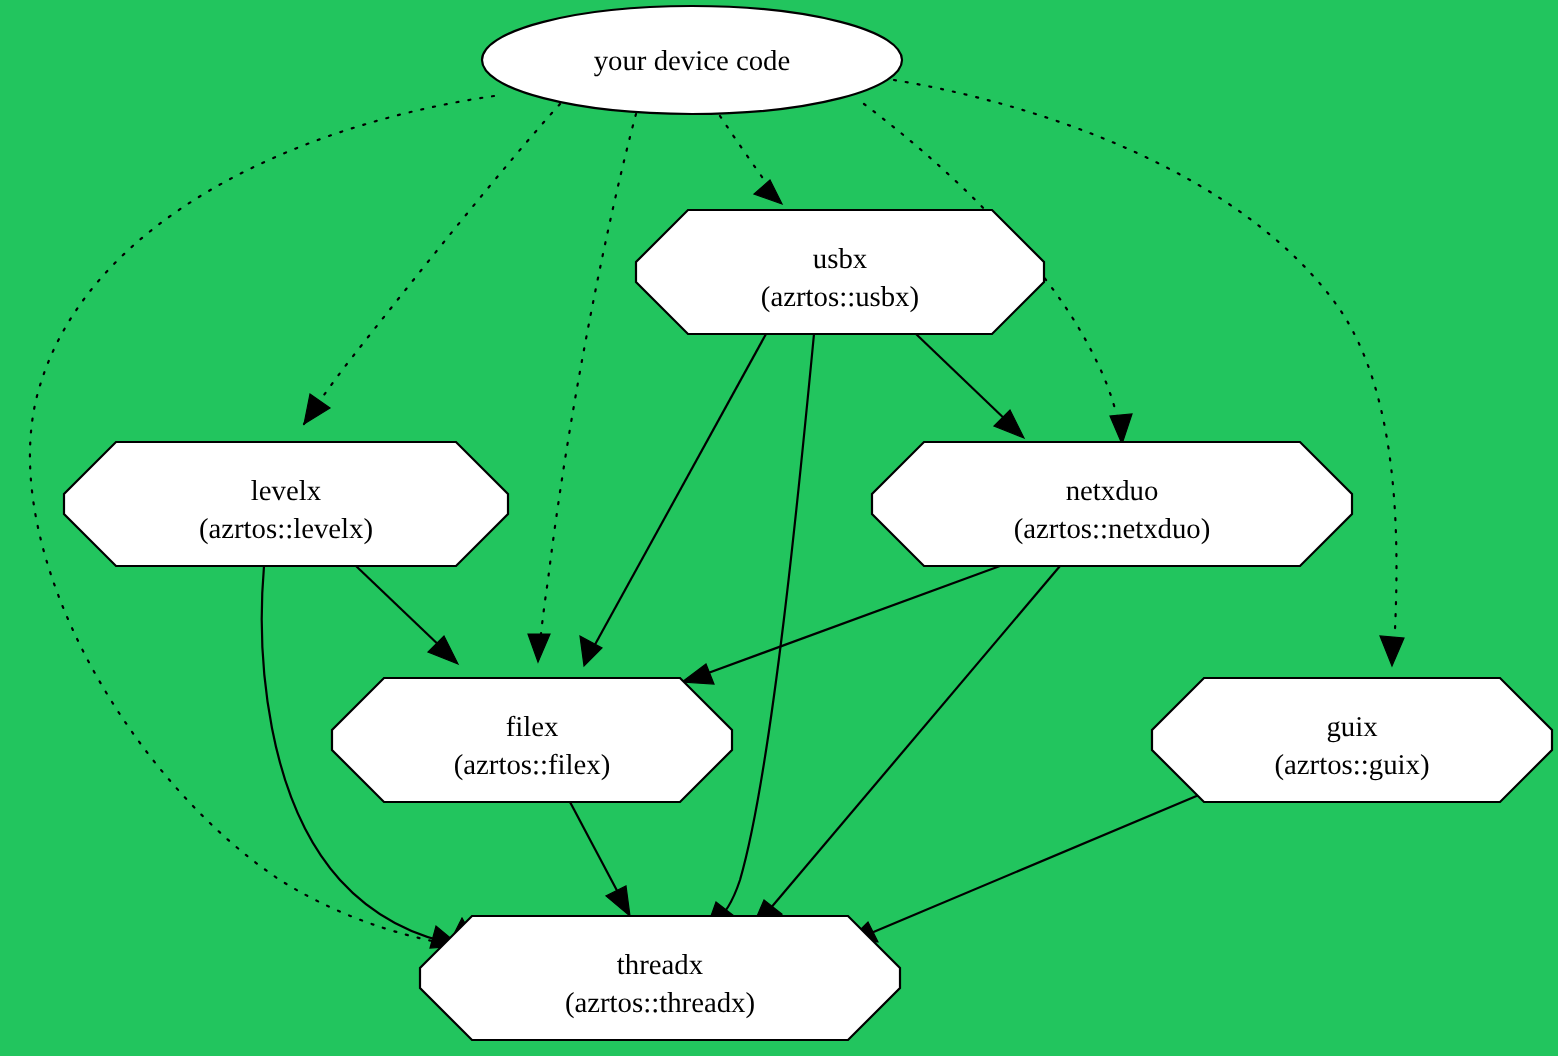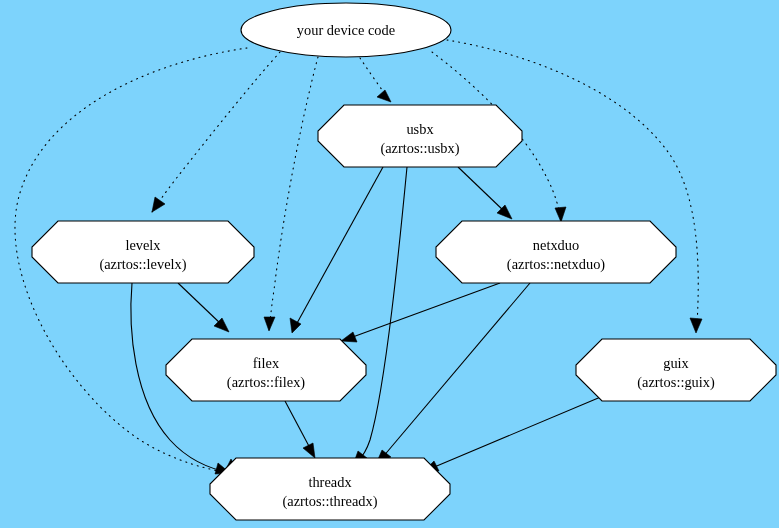--- a/index.html
+++ b/index.html
@@ -4,21 +4,21 @@
 <style>
   html, body {
     margin: 0;
     padding: 0;
     background: #ffffff;
   }
   #canvas {
     position: relative;
     width: 779px;
     height: 528px;
-    background: #7dd3fc;
+    background: #22c55e;
     overflow: hidden;
     font-family: "Liberation Serif", "DejaVu Serif", serif;
   }
   svg#graph {
     position: absolute;
     left: 0;
     top: 0;
     width: 779px;
     height: 528px;
     display: block;

